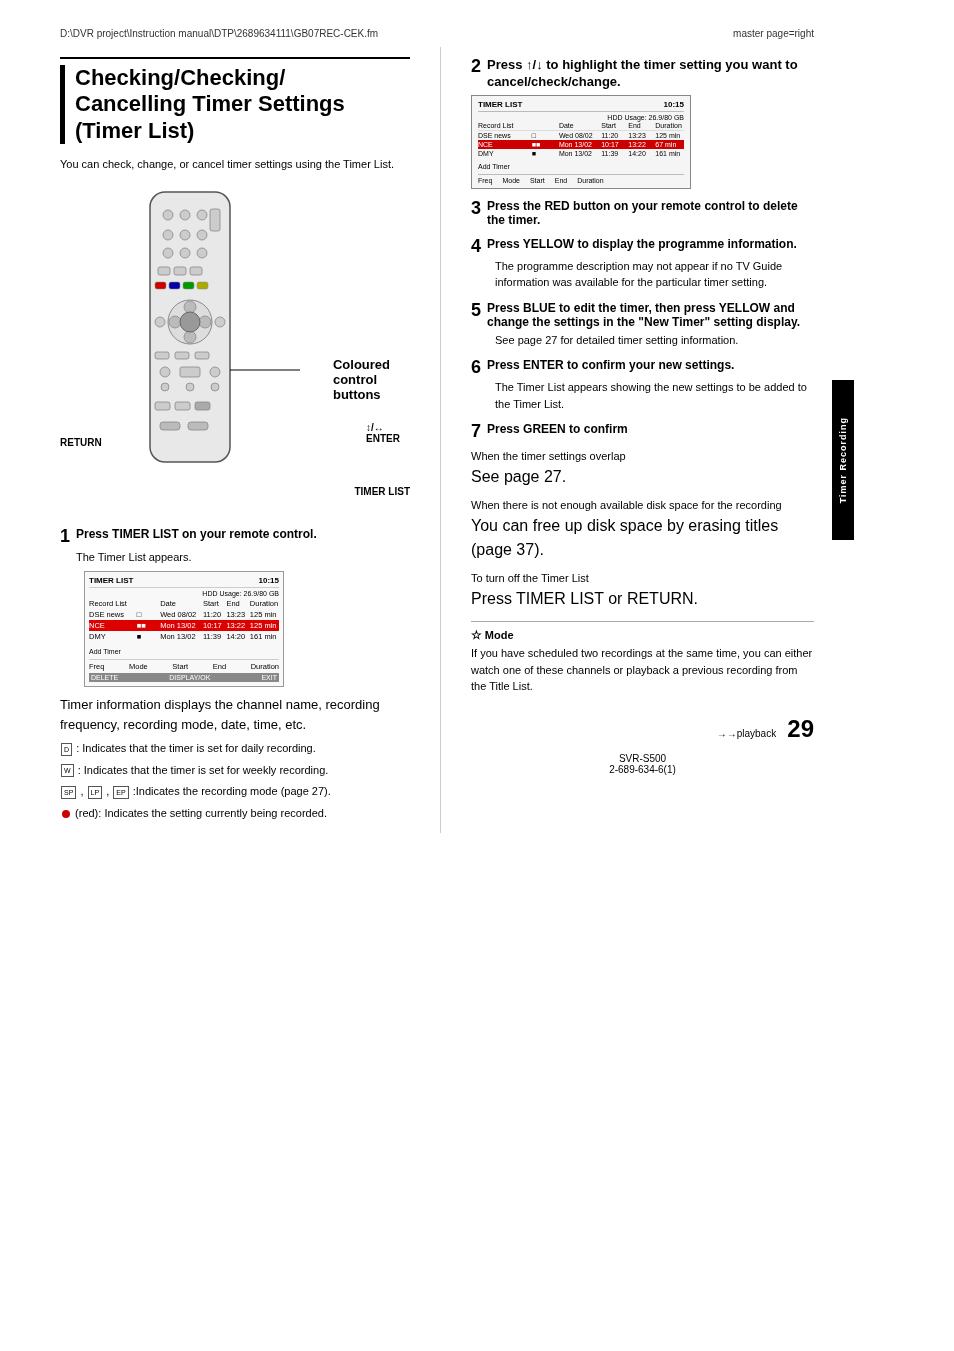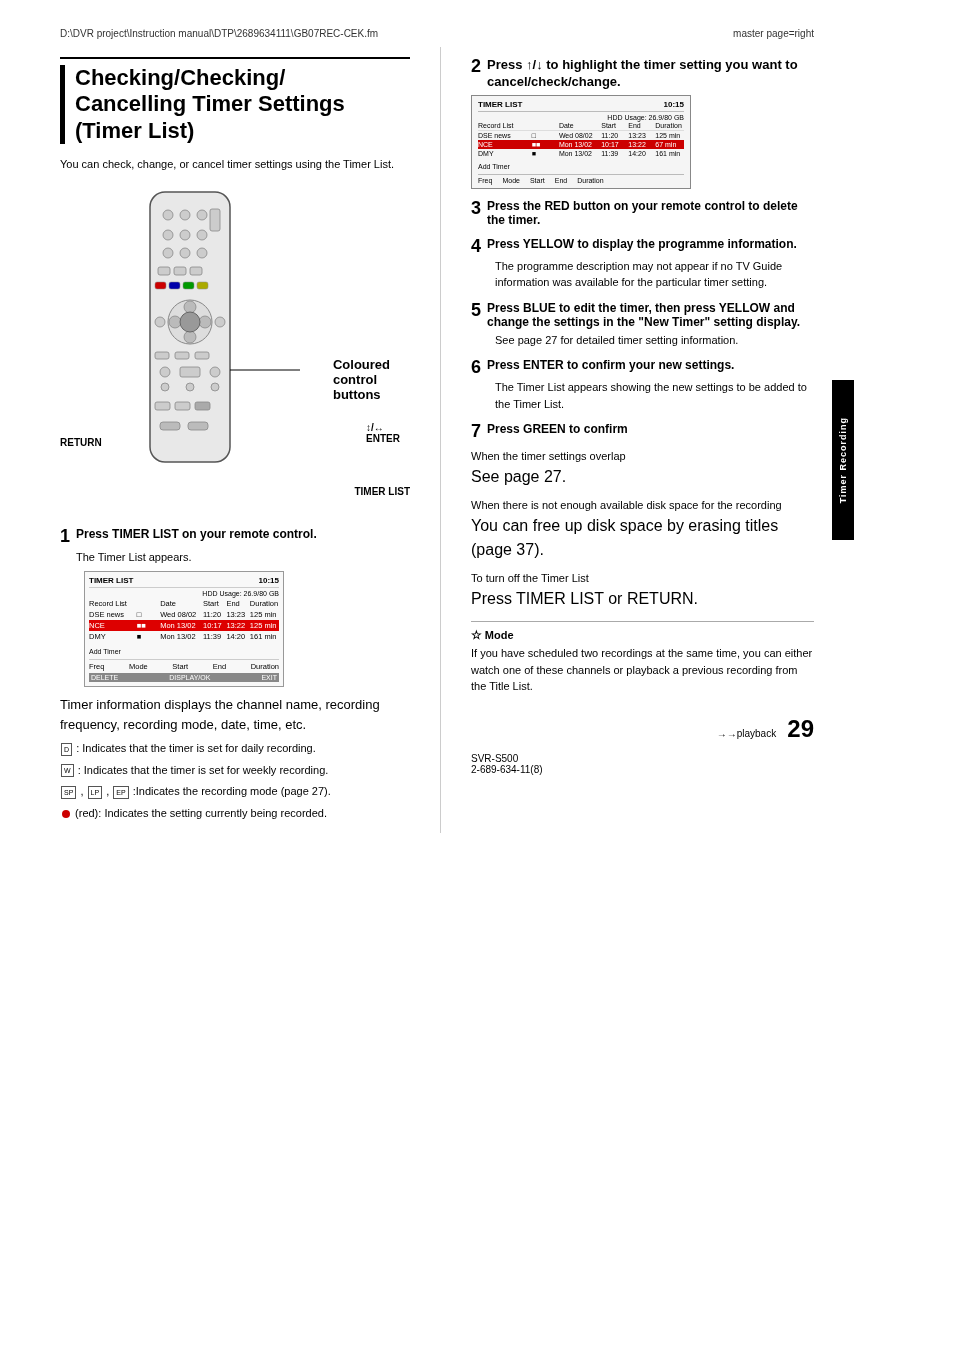--- a/index.html
+++ b/index.html
@@ -633,23 +633,23 @@
         </div>
         <div class="hint-body">If you have scheduled two recordings at the same time, you can either watch one of these channels or playback a previous recording from the Title List.</div>
       </div>
 
       <div class="continued-line" style="margin-top:20px;">
         <span>→</span><span>→playback</span>
         &nbsp;&nbsp;
         <span class="page-number" style="font-size:24px; font-weight:bold;">29</span>
       </div>
 
-      <div style="text-align:left; margin-top:10px; font-size:10px;">
+      <div style="text-align:center; margin-top:10px; font-size:10px;">
         <div>SVR-S500</div>
-        <div>2-689-634-11(8)</div>
+        <div>2-689-634-6(1)</div>
       </div>
 
     </div>
 
   </div>
 
   <div class="side-tab">
     <span class="side-tab-text">Timer Recording</span>
   </div>
 

